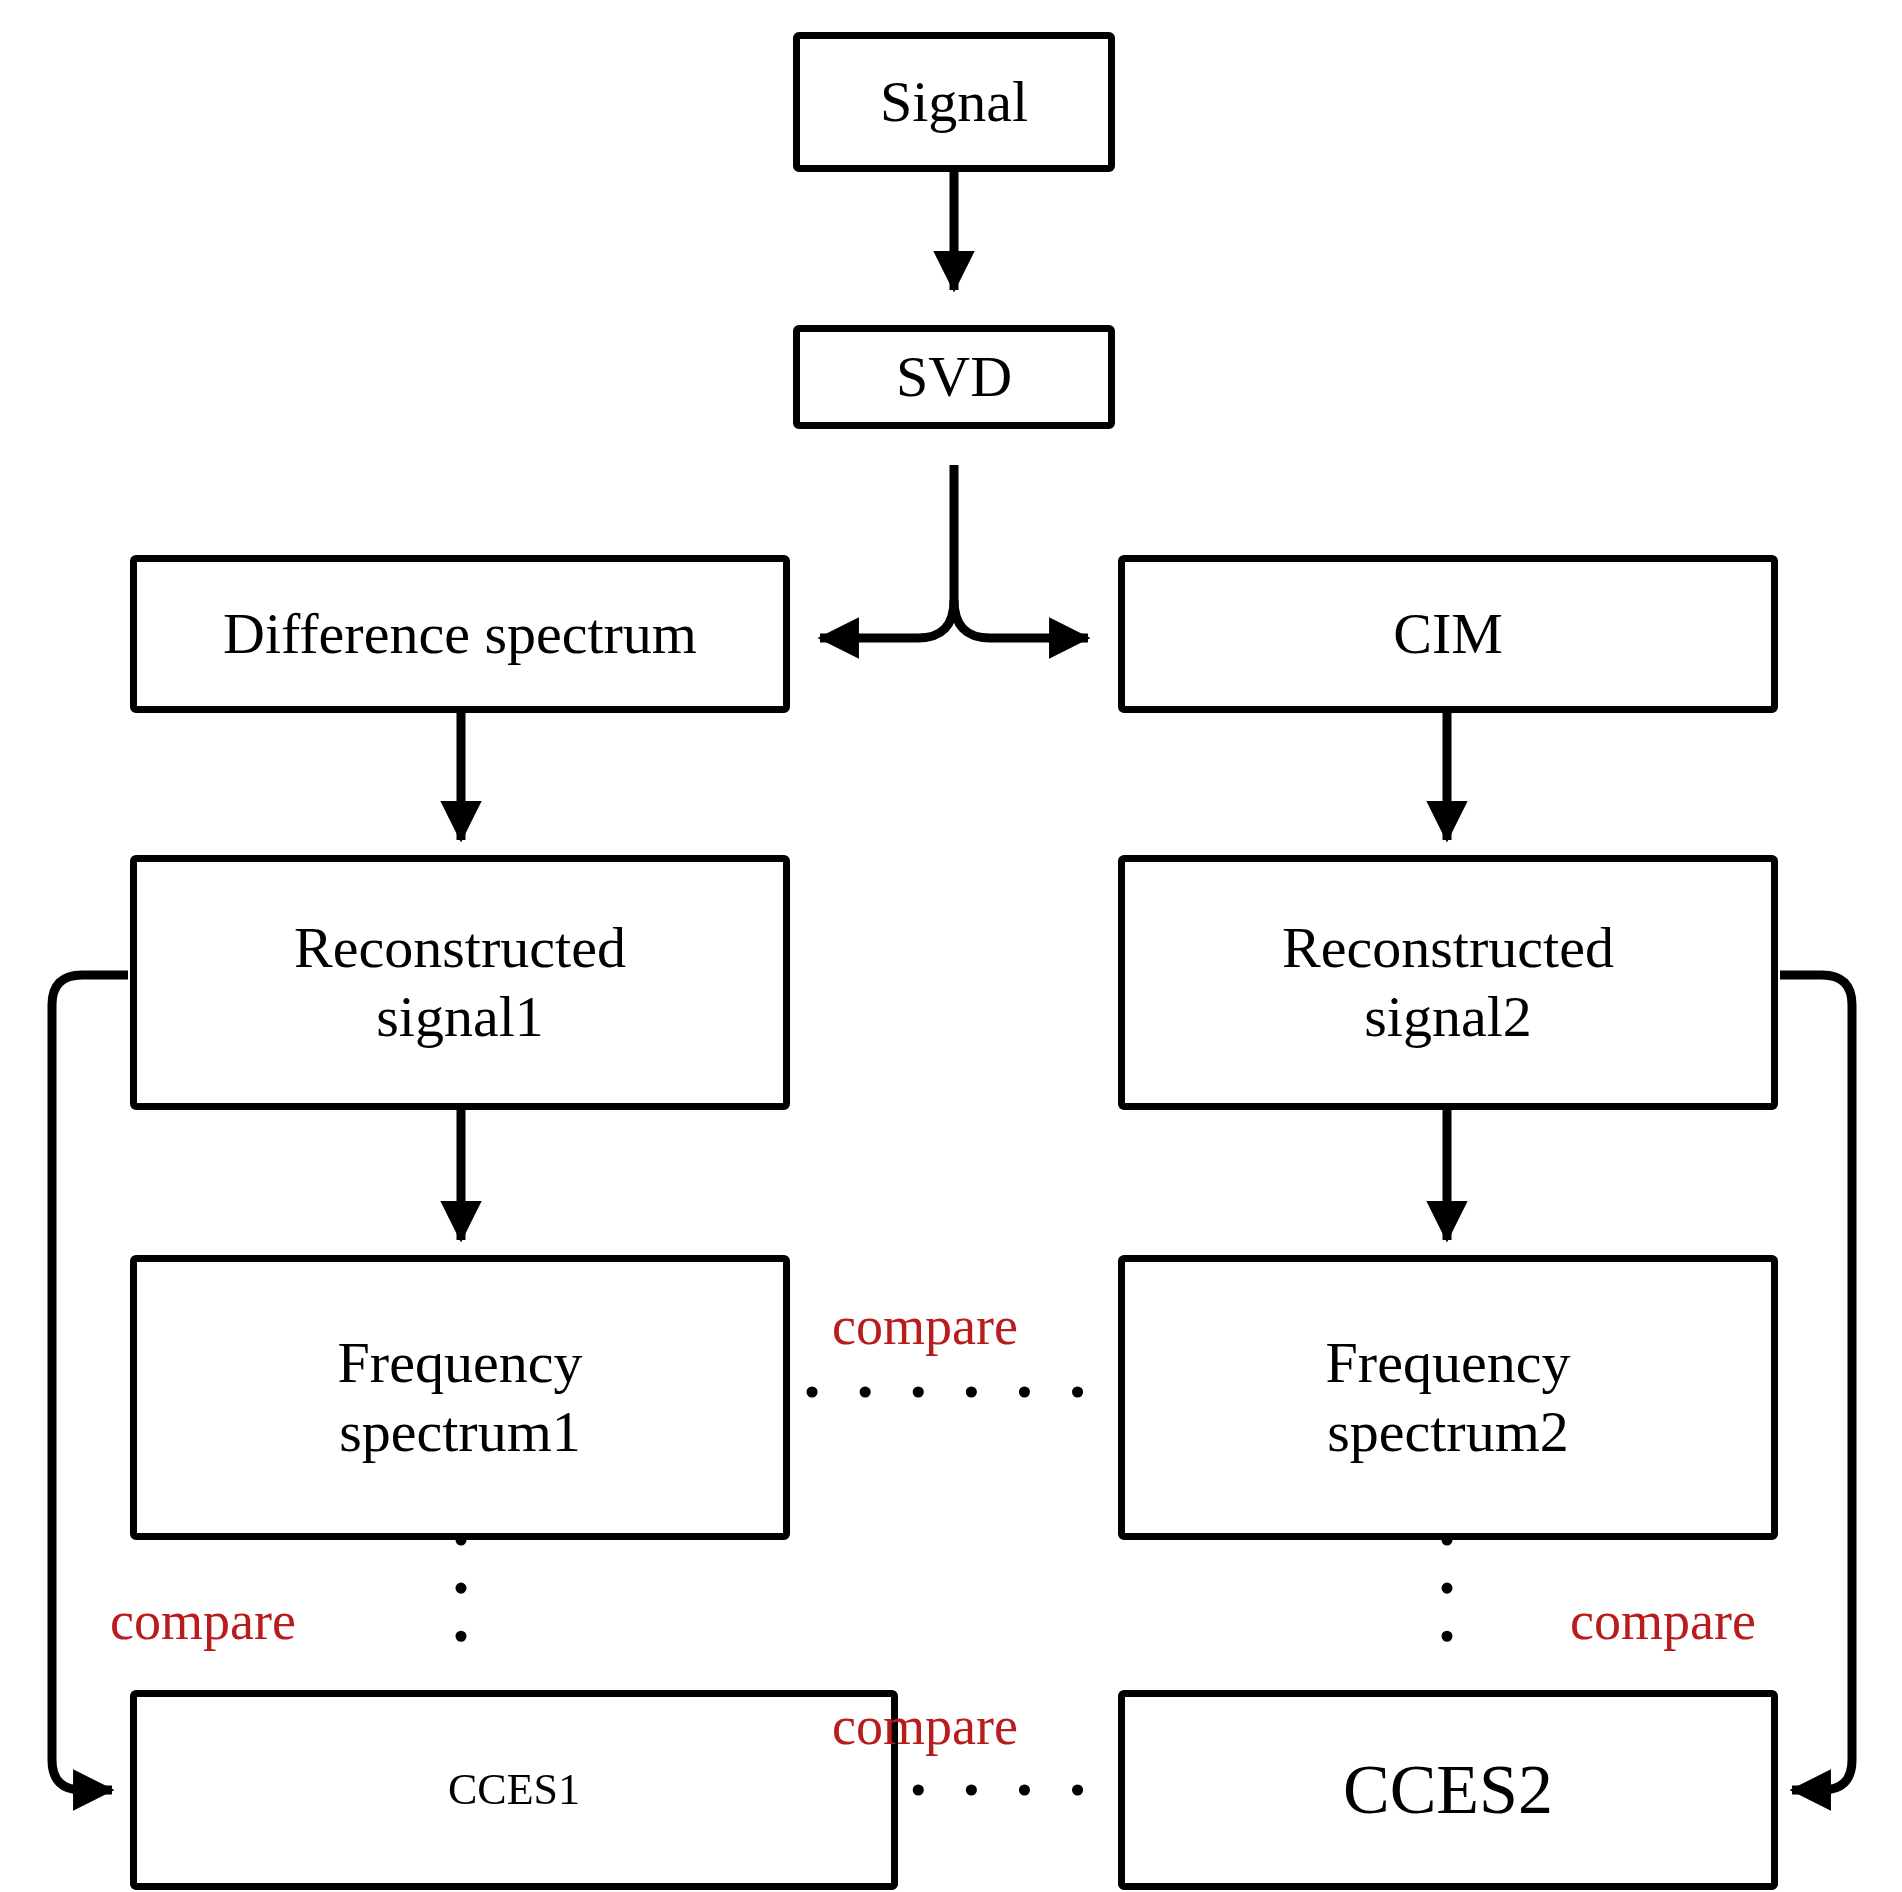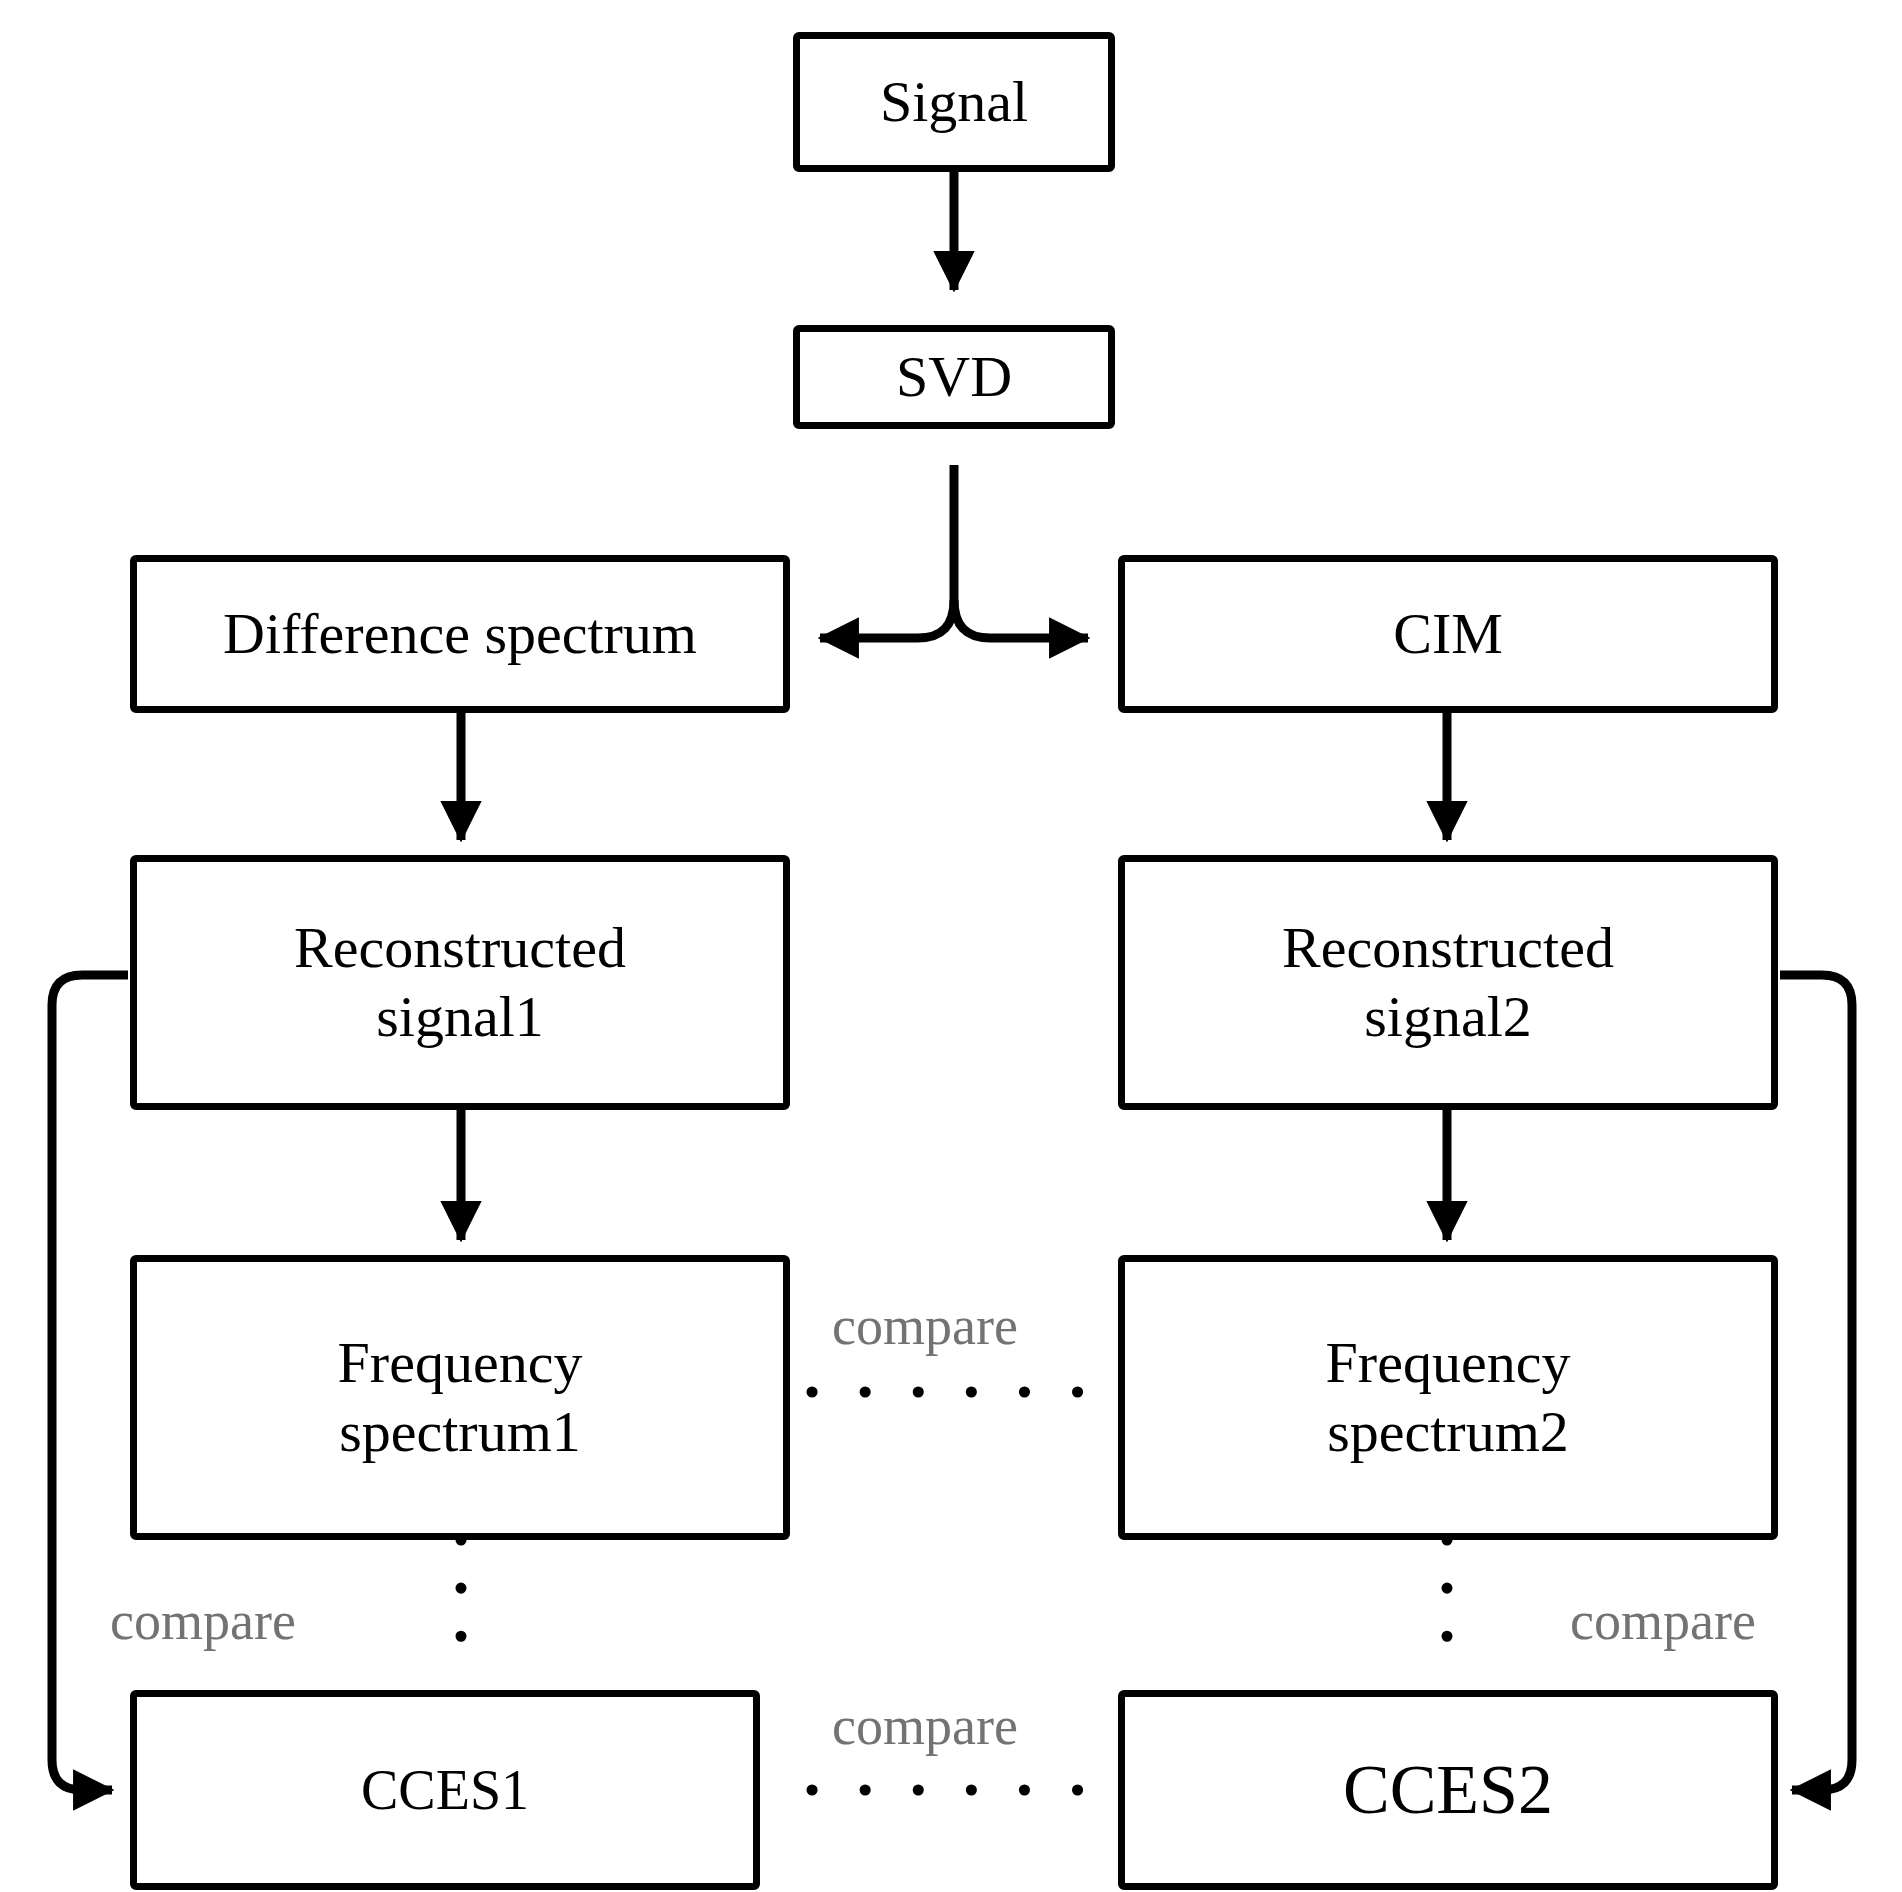--- a/index.html
+++ b/index.html
@@ -29,21 +29,21 @@
     line-height: 1.18;
     z-index: 3;
   }
   .node .label {
     display: block;
     padding: 0 10px;
     white-space: pre-line;
   }
   .edge-label {
     position: absolute;
-    color: #737373;
+    color: #b91c1c;
     white-space: nowrap;
     z-index: 4;
     background: transparent;
   }
   svg.wires {
     position: absolute;
     left: 0;
     top: 0;
     width: 1902px;
     height: 1892px;
@@ -119,21 +119,21 @@
   <div class="node" style="left:130px; top:1255px; width:660px; height:285px; font-size:58px;">
     <span class="label">Frequency
 spectrum1</span>
   </div>
 
   <div class="node" style="left:1118px; top:1255px; width:660px; height:285px; font-size:58px;">
     <span class="label">Frequency
 spectrum2</span>
   </div>
 
-  <div class="node" style="left:130px; top:1690px; width:630px; height:200px; font-size:56px;">
+  <div class="node" style="left:130px; top:1690px; width:768px; height:200px; font-size:44px;">
     <span class="label">CCES1</span>
   </div>
 
   <div class="node" style="left:1118px; top:1690px; width:660px; height:200px; font-size:70px;">
     <span class="label">CCES2</span>
   </div>
 
   <div class="edge-label" style="left:832px; top:1295px; font-size:54px;">compare</div>
 
   <div class="edge-label" style="left:110px; top:1590px; font-size:54px;">compare</div>

